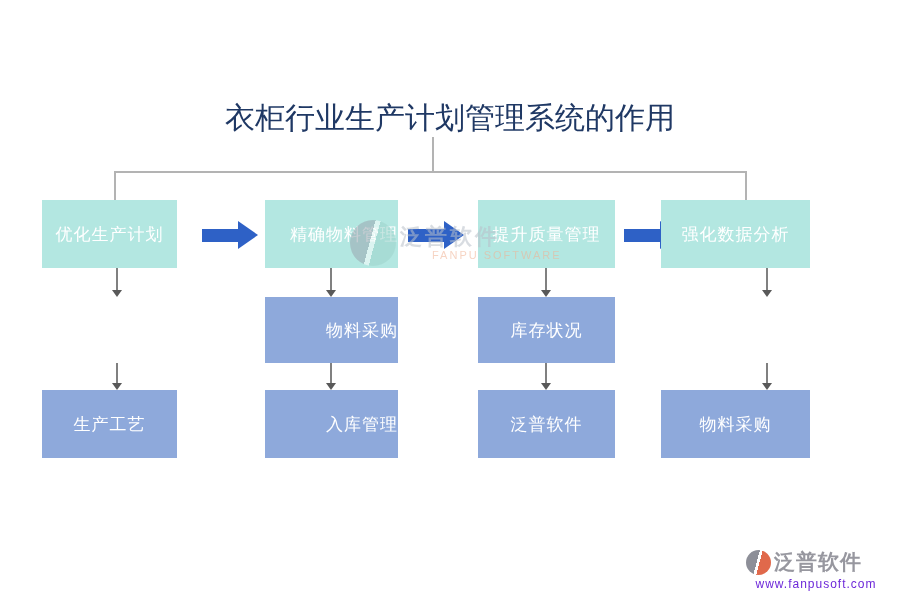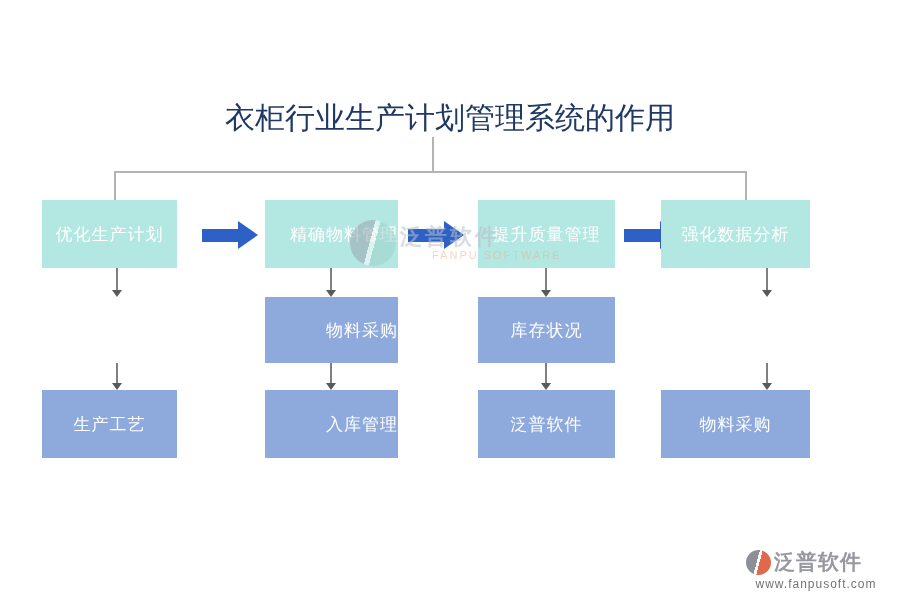--- a/index.html
+++ b/index.html
@@ -97,21 +97,21 @@
     background:linear-gradient(105deg,#8d8f98 44%,#ffffff 44%,#ffffff 53%,#e0694b 53%);
     flex:0 0 auto;
   }
   .f-name{
     margin-left:3px;
     font-size:21px;font-weight:700;color:#97979f;letter-spacing:1px;
   }
   .f-url{
     margin-top:1px;
     text-align:center;
-    font-size:12px;color:#737373;letter-spacing:1px;
+    font-size:12px;color:#6d28d9;letter-spacing:1px;
     font-family:"Liberation Sans","DejaVu Sans",sans-serif;
   }
 </style>
 </head>
 <body>
 
 <div class="canvas">
 
   <h1 class="title">衣柜行业生产计划管理系统的作用</h1>
 

